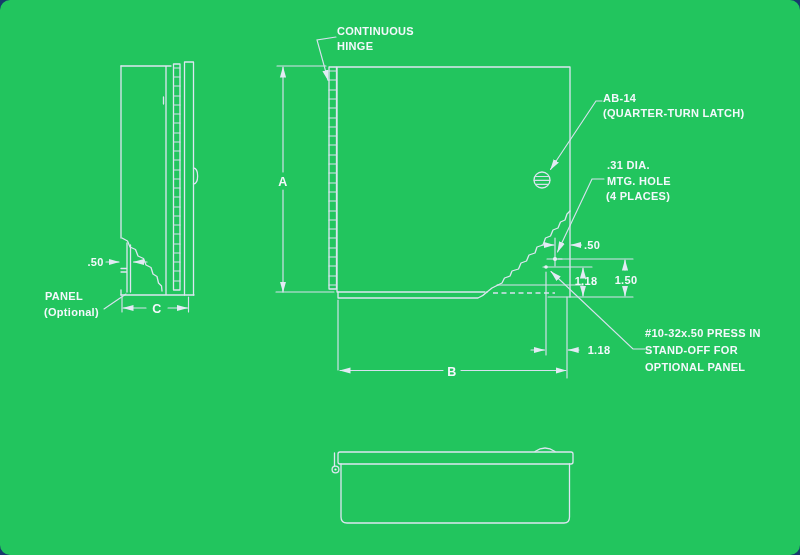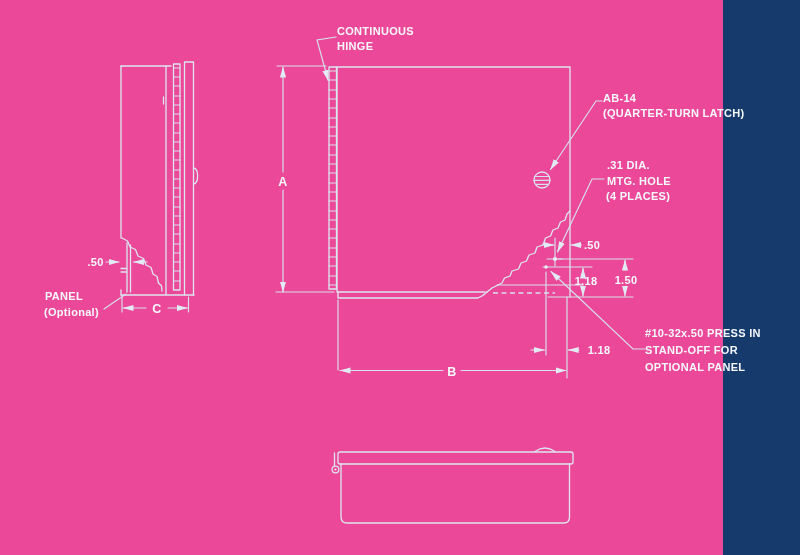--- a/index.html
+++ b/index.html
@@ -1,16 +1,16 @@
 <!DOCTYPE html>
 <html><head>
 <meta charset="utf-8">
 <style>
   html,body{margin:0;padding:0;background:#173a6c;width:800px;height:555px;overflow:hidden;}
-  .stage{position:relative;width:723px;height:555px;background:#ec4899;}
+  .stage{position:relative;width:800px;height:555px;background:#22c55e;border-radius:10px;}
   svg{display:block;}
   .ln{stroke:#dde6f1;stroke-width:1.3;fill:none;stroke-linecap:round;stroke-linejoin:round;}
   .thin{stroke:#d7e1ee;stroke-width:1.15;fill:none;stroke-linecap:round;}
   .hid{stroke:#d7e1ee;stroke-width:1.3;fill:none;stroke-dasharray:5,3.5;}
   .dot{fill:#e9eff7;stroke:none;}
   text{font-family:"Liberation Sans","DejaVu Sans",sans-serif;font-weight:bold;fill:#f4f8fc;letter-spacing:0.3px;}
   .lbl{font-size:11px;}
   .dim{font-size:11px;}
   .big{font-size:12.5px;letter-spacing:0.5px;}
 </style>

